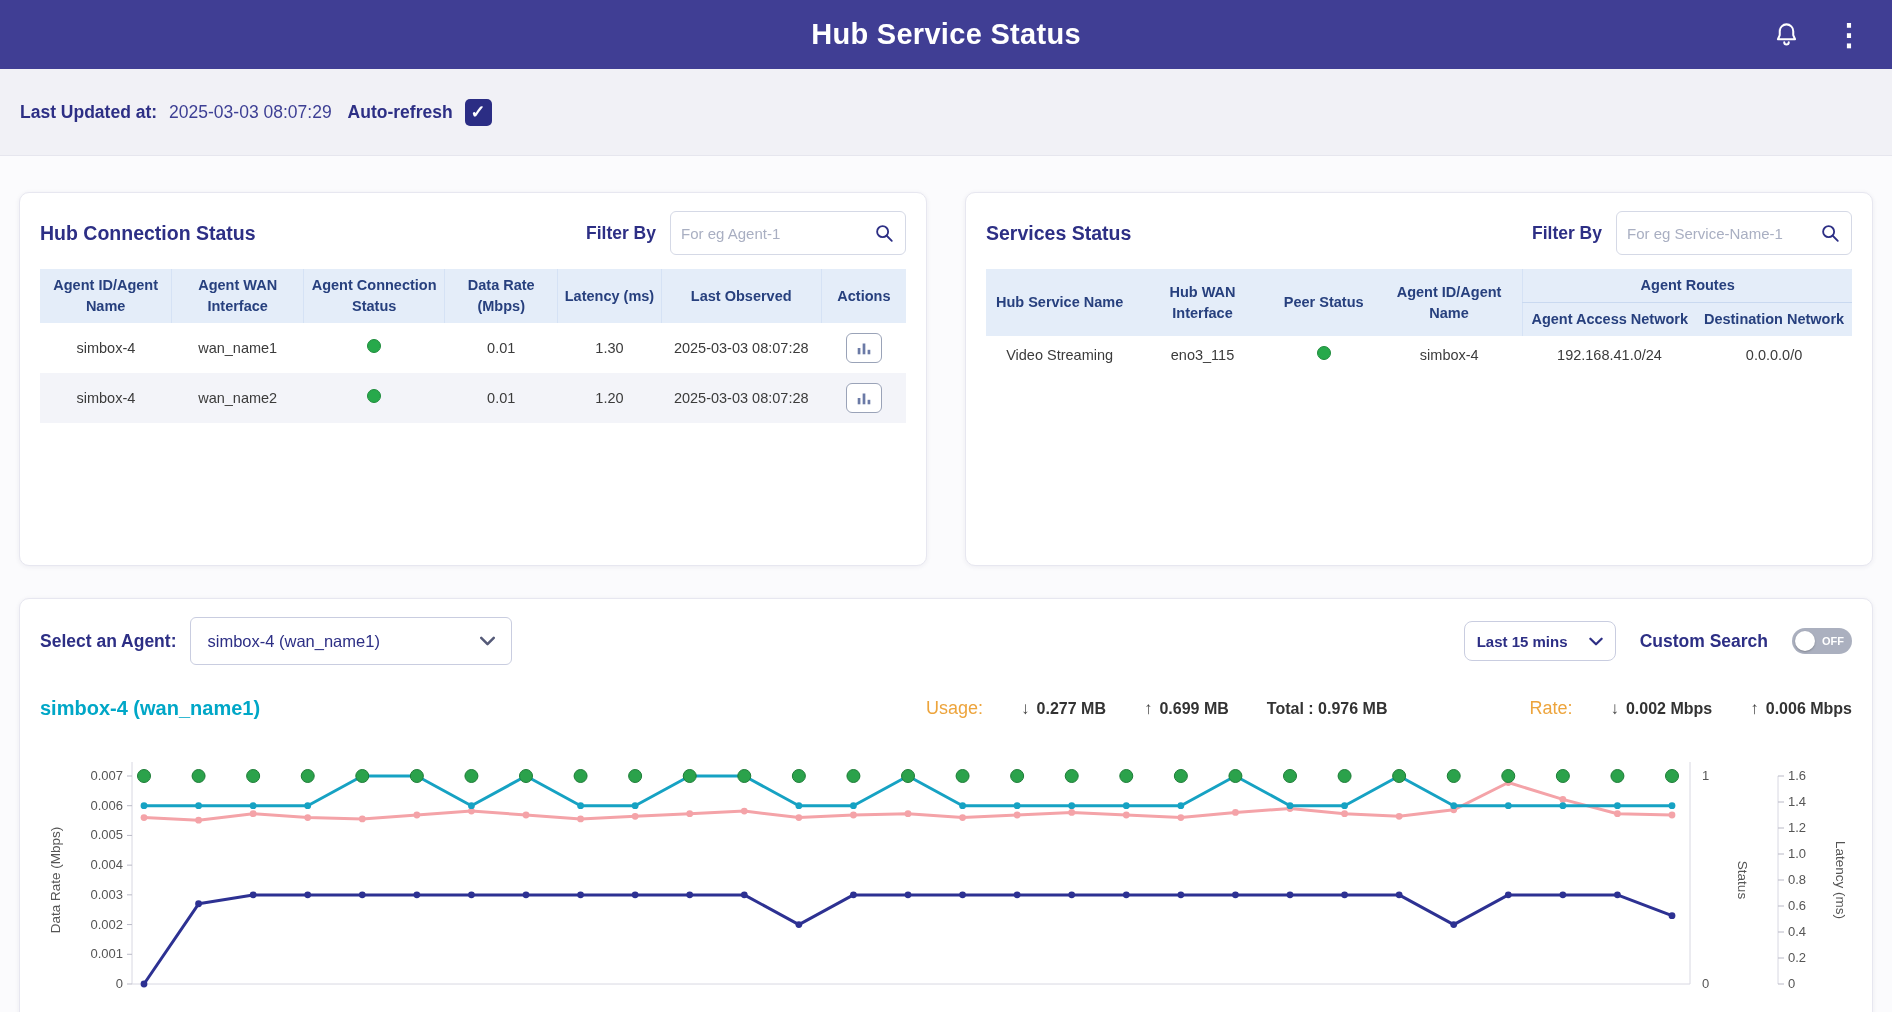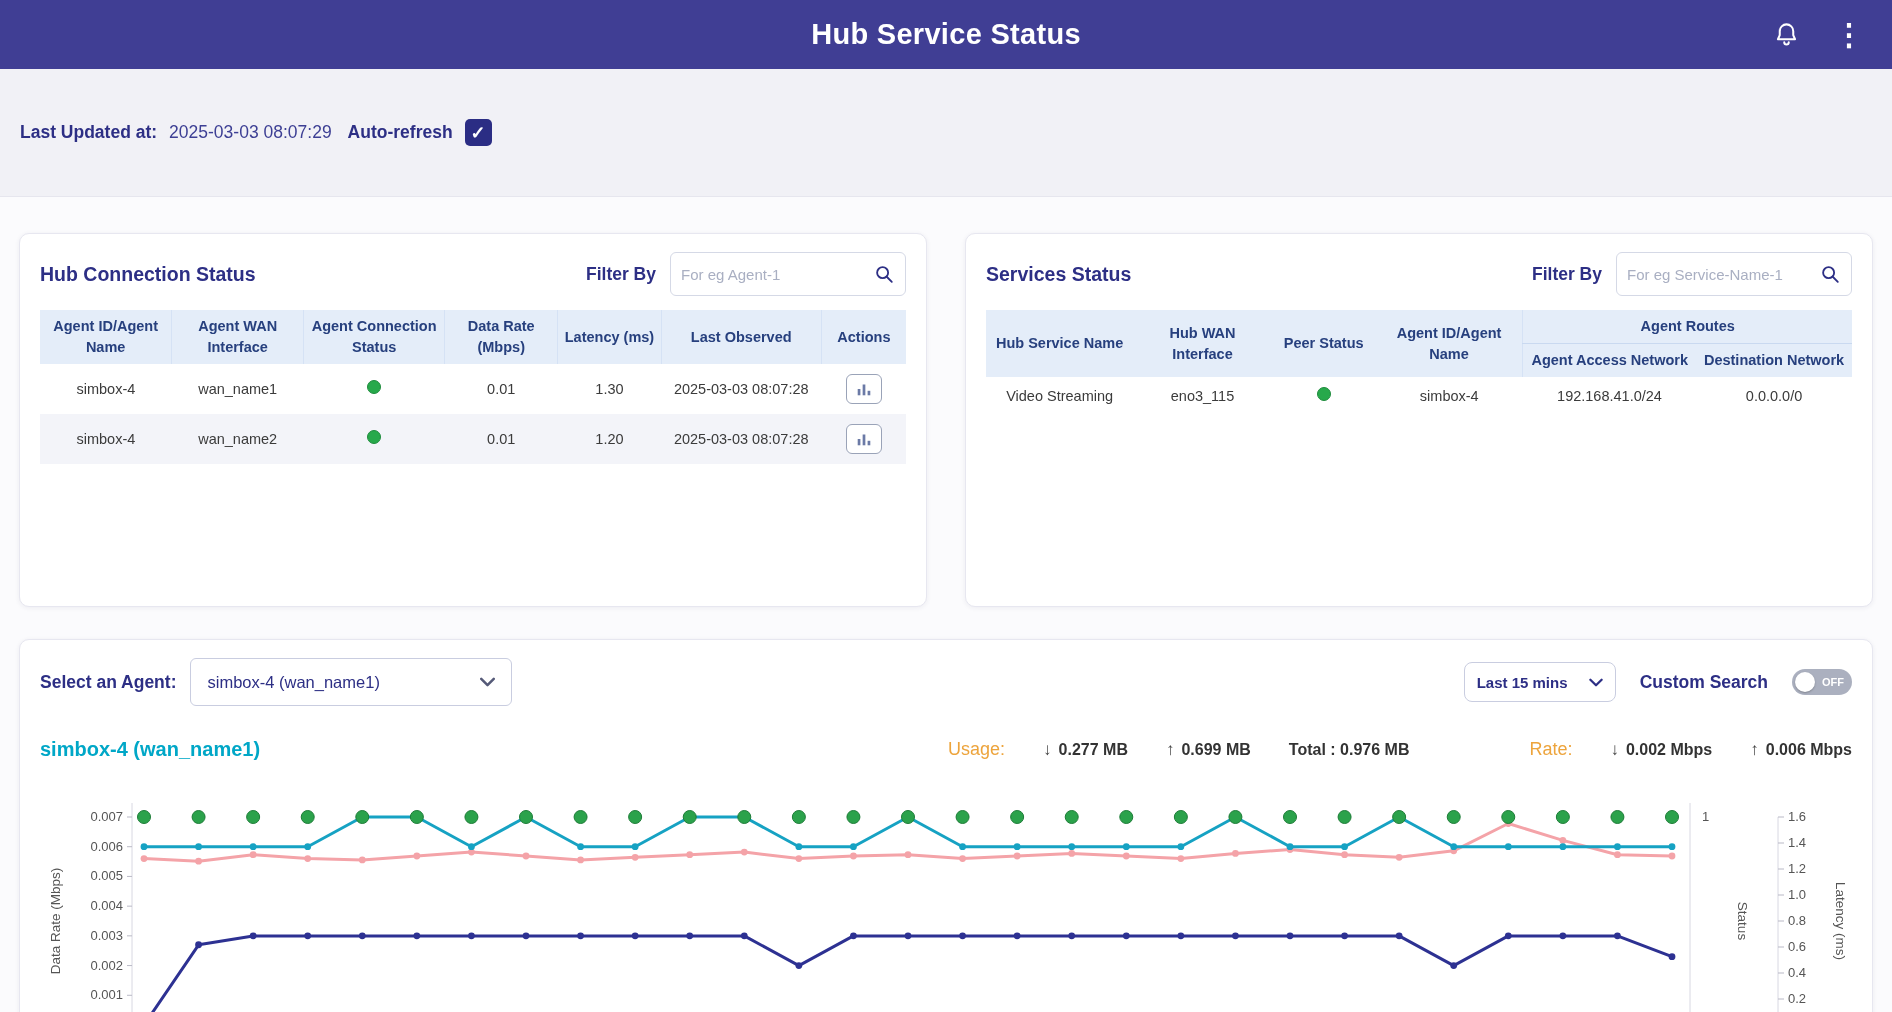--- a/index.html
+++ b/index.html
@@ -7,21 +7,21 @@
   body{font-family:"Liberation Sans",sans-serif;background:#fbfbfd;color:#2d2f85}
 
   
   .app-header{height:69px;background:#403e94;display:flex;align-items:center;justify-content:center;position:relative}
   .app-header h1{color:#fff;font-size:29px;font-weight:bold;letter-spacing:.3px}
   .header-icons{position:absolute;right:28px;top:0;height:100%;display:flex;align-items:center;gap:34px}
   .kebab{color:#fff;font-size:30px;font-weight:bold;line-height:1;cursor:pointer}
   .bell{cursor:pointer;display:flex;align-items:center}
 
   
-  .toolbar{height:128px;background:#f1f1f6;border-bottom:1px solid #e6e6ee;display:flex;align-items:center;padding:0 20px}
+  .toolbar{height:87px;background:#f1f1f6;border-bottom:1px solid #e6e6ee;display:flex;align-items:center;padding:0 20px}
   .tb-group{display:flex;align-items:center;gap:12px}
   .tb-label{font-weight:bold;font-size:17.5px;color:#2d2f85}
   .tb-value{font-size:17.5px;color:#3d3f94}
   .gap36{margin-left:16px}
   .checkbox{width:27px;height:27px;background:#2b2d84;border-radius:5px;color:#fff;display:flex;align-items:center;justify-content:center;font-size:18px;font-weight:bold;cursor:pointer}
   .select{display:flex;align-items:center;justify-content:space-between;border:1px solid #c9cde0;background:#fff;color:#2d2f85;cursor:pointer}
   .tz-select{width:245px;height:44px;border-radius:22px;padding:0 18px;font-size:17px}
 
   
   .cards{display:flex;gap:38px;padding:4px 19px;margin-top:32px}
@@ -57,21 +57,21 @@
   .toggle{width:60px;height:26px;border-radius:13px;background:#abb0bf;display:flex;align-items:center;padding:3px;cursor:pointer;gap:7px}
   .knob{width:20px;height:20px;border-radius:50%;background:#fff;box-shadow:0 1px 2px rgba(0,0,0,.25)}
   .toggle-text{color:#fff;font-size:11px;font-weight:bold}
 
   .stat-row{display:flex;align-items:center;margin-top:32px}
   .chart-title{color:#00a7c7;font-size:20px;font-weight:bold}
   .stats{display:flex;align-items:center;margin-left:auto;gap:38px}
   .stat-label{color:#eda43c;font-size:18px;font-weight:normal}
   .stat{font-size:16px;color:#333;font-weight:bold;display:flex;align-items:center;gap:7px}
   .arrow{font-size:17px;color:#444;font-weight:normal}
-  .rate-label{margin-left:82px}
+  .rate-label{margin-left:104px}
 
   .chart-wrap{margin-top:16px}
   .tick{font-size:13px;fill:#555}
   .axis-title{font-size:13.5px;fill:#555}
 </style>
 </head>
 <body>
 
 <header class="app-header">
   <h1>Hub Service Status</h1>

